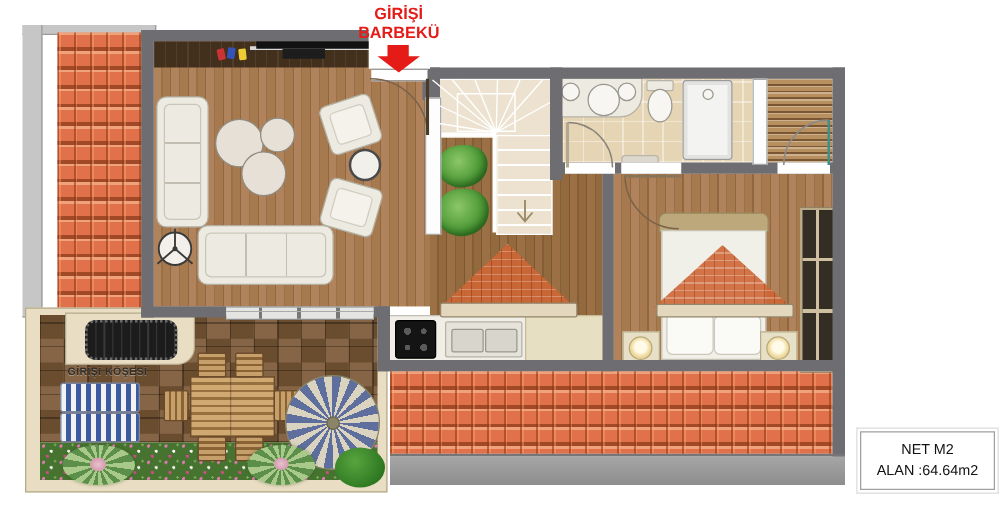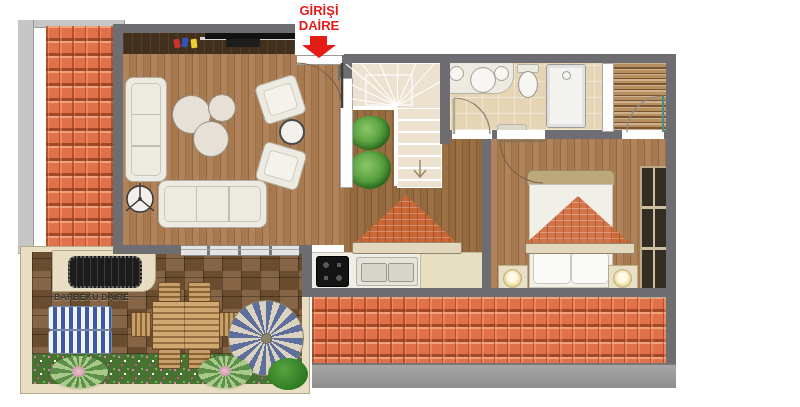--- a/index.html
+++ b/index.html
@@ -272,21 +272,25 @@
     <circle cx="140" cy="199" r="2" fill="#3a3a3a"></circle>
 
     <path d="M397,106 L346,64 M397,106 L362,64 M397,106 L380,64 M397,106 L398,64 M397,106 L416,64 M397,106 L434,64 M397,106 L346,82 M397,106 L346,98 M397,106 L440,82" stroke="#ffffff" stroke-width="1.1" fill="none"></path>
     <rect x="366" y="75" width="46" height="30" fill="none" stroke="#ffffff" stroke-width="1.2"></rect>
 
     <path d="M420,160 L420,176 M414,170 L420,177 L426,170" stroke="#9a8a68" stroke-width="1.5" fill="none"></path>
   </svg>
 
   <div class="abs entrance-label" style="left:276px;top:4px;width:86px">
     <div>GİRİŞİ</div>
-    <div>DAİRE</div>
+    <div>BARBEKÜ</div>
   </div>
   <div class="abs arr-stem" style="left:310px;top:36px;width:17px;height:10px"></div>
   <div class="abs arr-head" style="left:302px;top:45px"></div>
 
-  <div class="abs bbq-label" style="left:54px;top:292px">BARBEKÜ DAİRE</div>
-
+  <div class="abs bbq-label" style="left:54px;top:292px">GİRİŞİ KÖŞESİ</div>
+
+  <div class="abs area-box" style="left:688px;top:345px;width:106px;height:45px">
+    <div>NET M2</div>
+    <div>ALAN :64.64m2</div>
+  </div>
 
 </div>
 
 </body></html>

